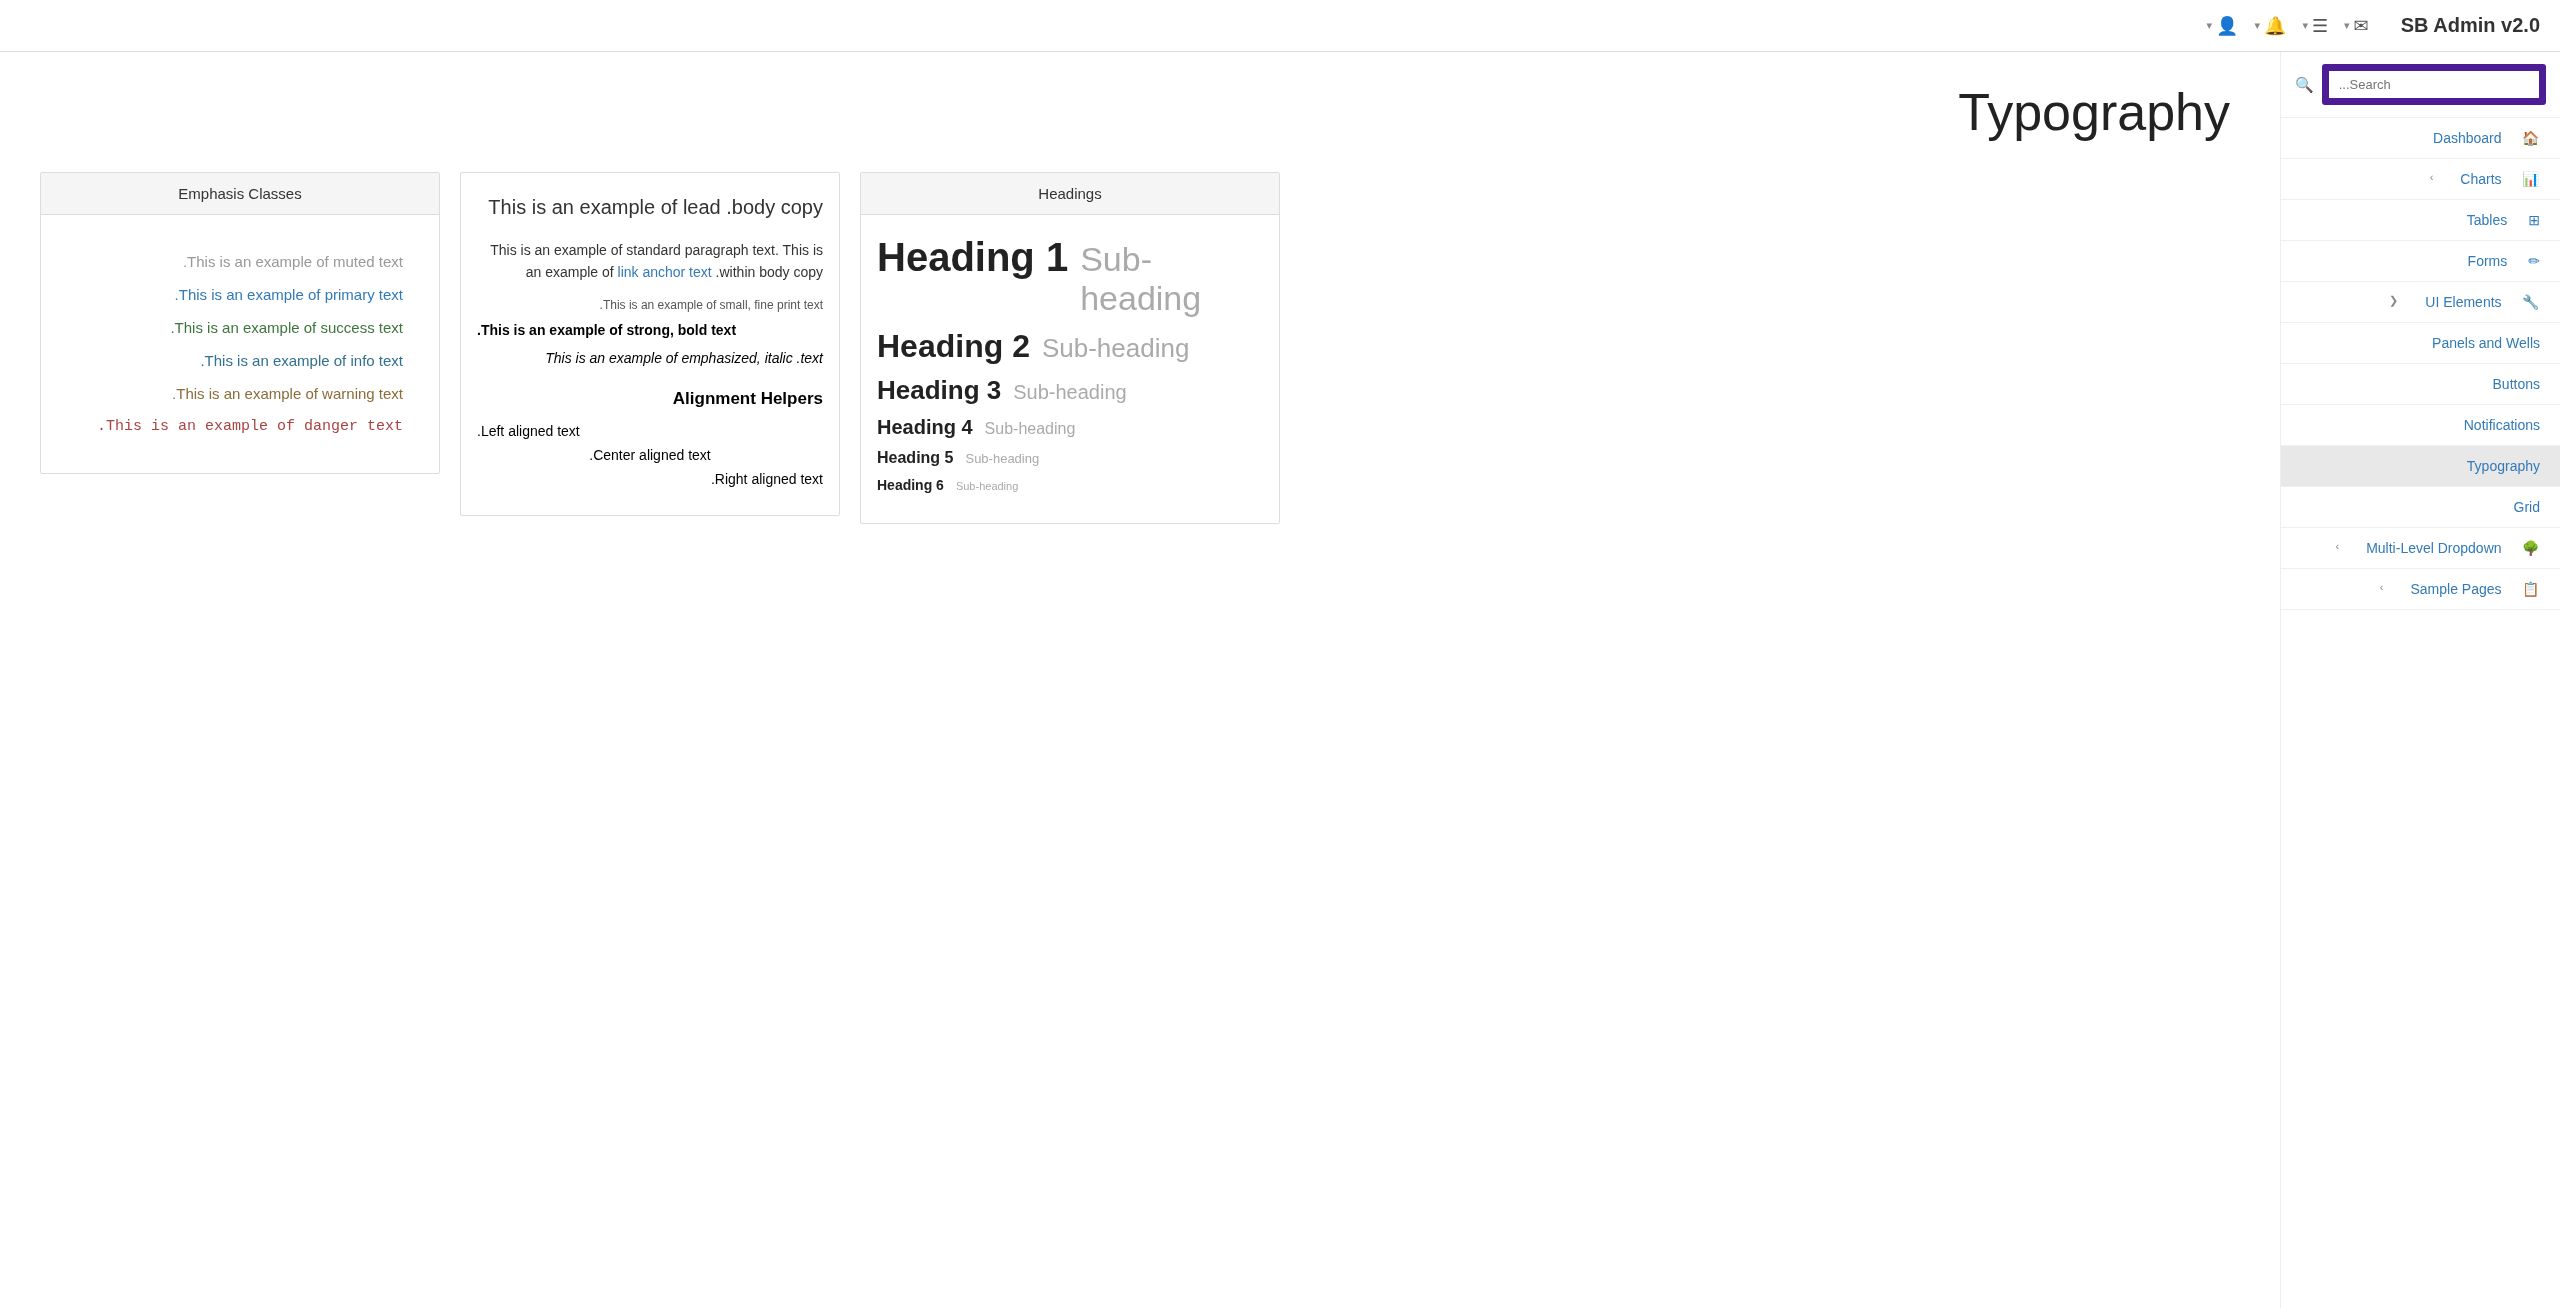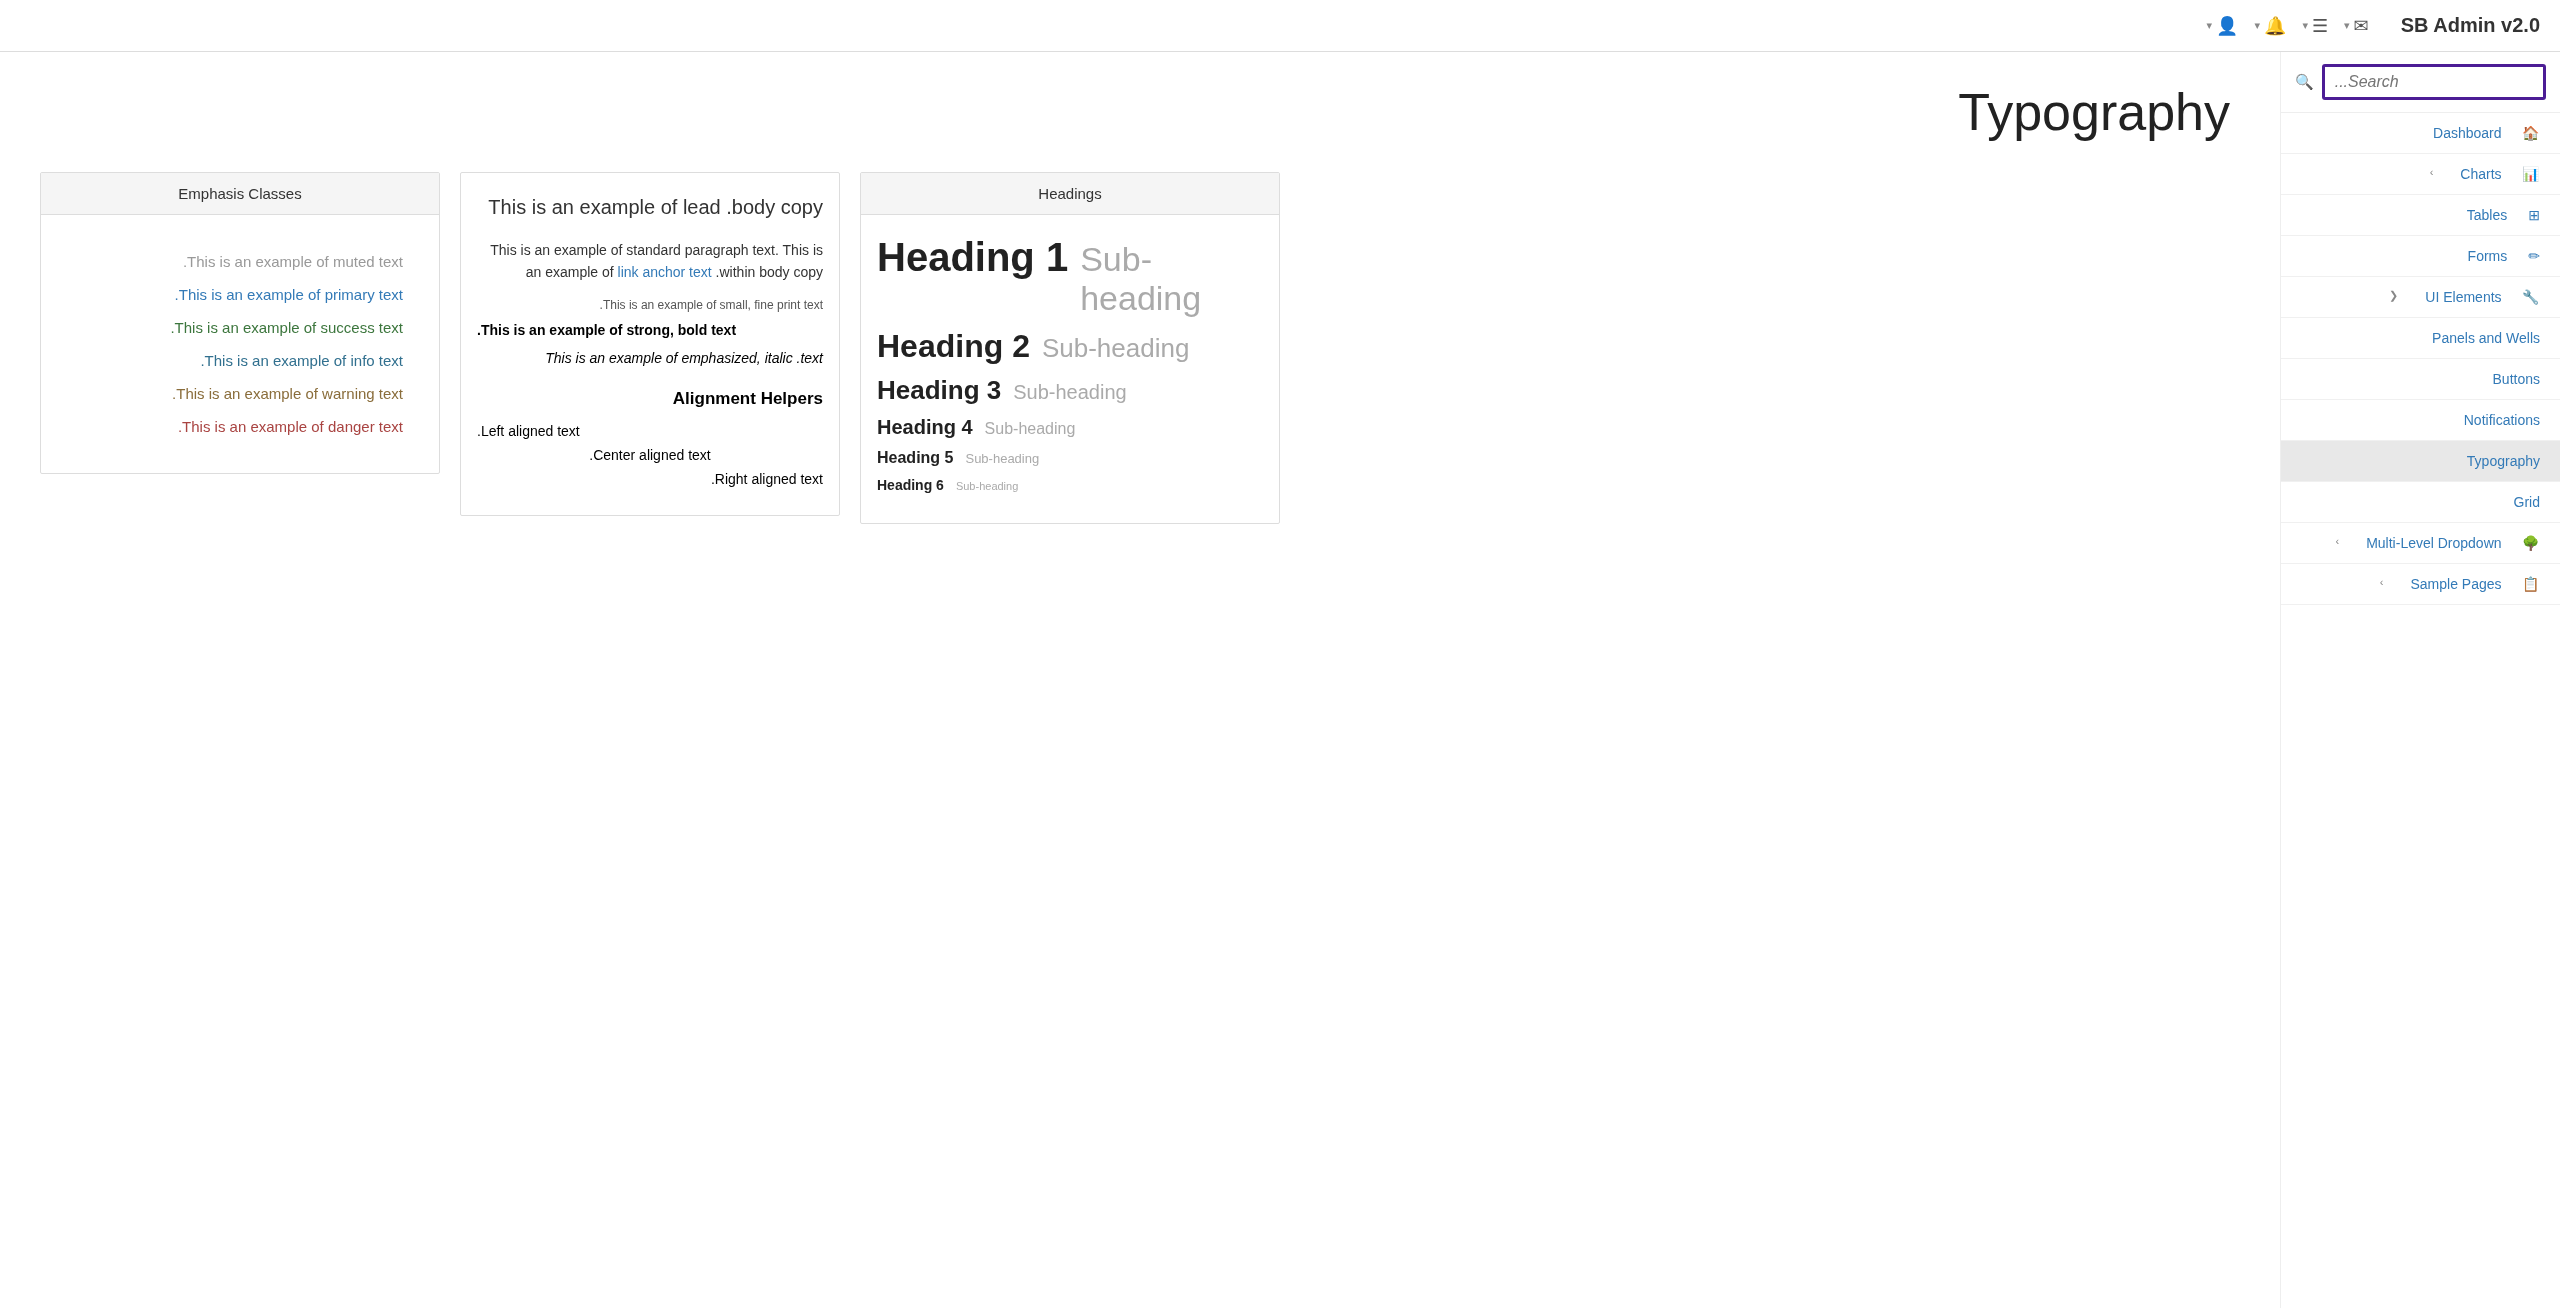--- a/index.html
+++ b/index.html
@@ -91,21 +91,21 @@
       text-align: right;
       line-height: 2.2;
       font-size: 15px;
       padding: 10px 20px;
     }
     .text-muted { color: #999; }
     .text-primary { color: #337ab7; }
     .text-success { color: #3c763d; }
     .text-info { color: #31708f; }
     .text-warning { color: #8a6d3b; }
-    .text-danger { color: #a94442; }
+    .text-danger { color: #a94442; font-family: Liberation Mono, monospace; }
 
     
     .paragraphs-card { max-width: 380px; }
     .lead-text {
       font-size: 20px;
       font-weight: 300;
       text-align: right;
       color: #333;
       margin-bottom: 18px;
       line-height: 1.4;
@@ -183,28 +183,27 @@
       display: flex;
       align-items: center;
       border-bottom: 1px solid #eee;
     }
     .search-box .search-icon {
       color: #888;
       margin-right: 8px;
       font-size: 15px;
     }
     .search-box input {
-      border: 3px solid #4c1d95;
+      border: 7px solid #4c1d95;
       border-radius: 3px;
       padding: 6px 10px;
-      font-size: 16px;
+      font-size: 13px;
       width: 100%;
       outline: none;
       color: #aaa;
-      font-style: italic;
     }
     .sidebar-item {
       padding: 12px 20px;
       font-size: 14px;
       color: #337ab7;
       text-align: right;
       cursor: pointer;
       display: flex;
       align-items: flex-start;
       justify-content: flex-end;

